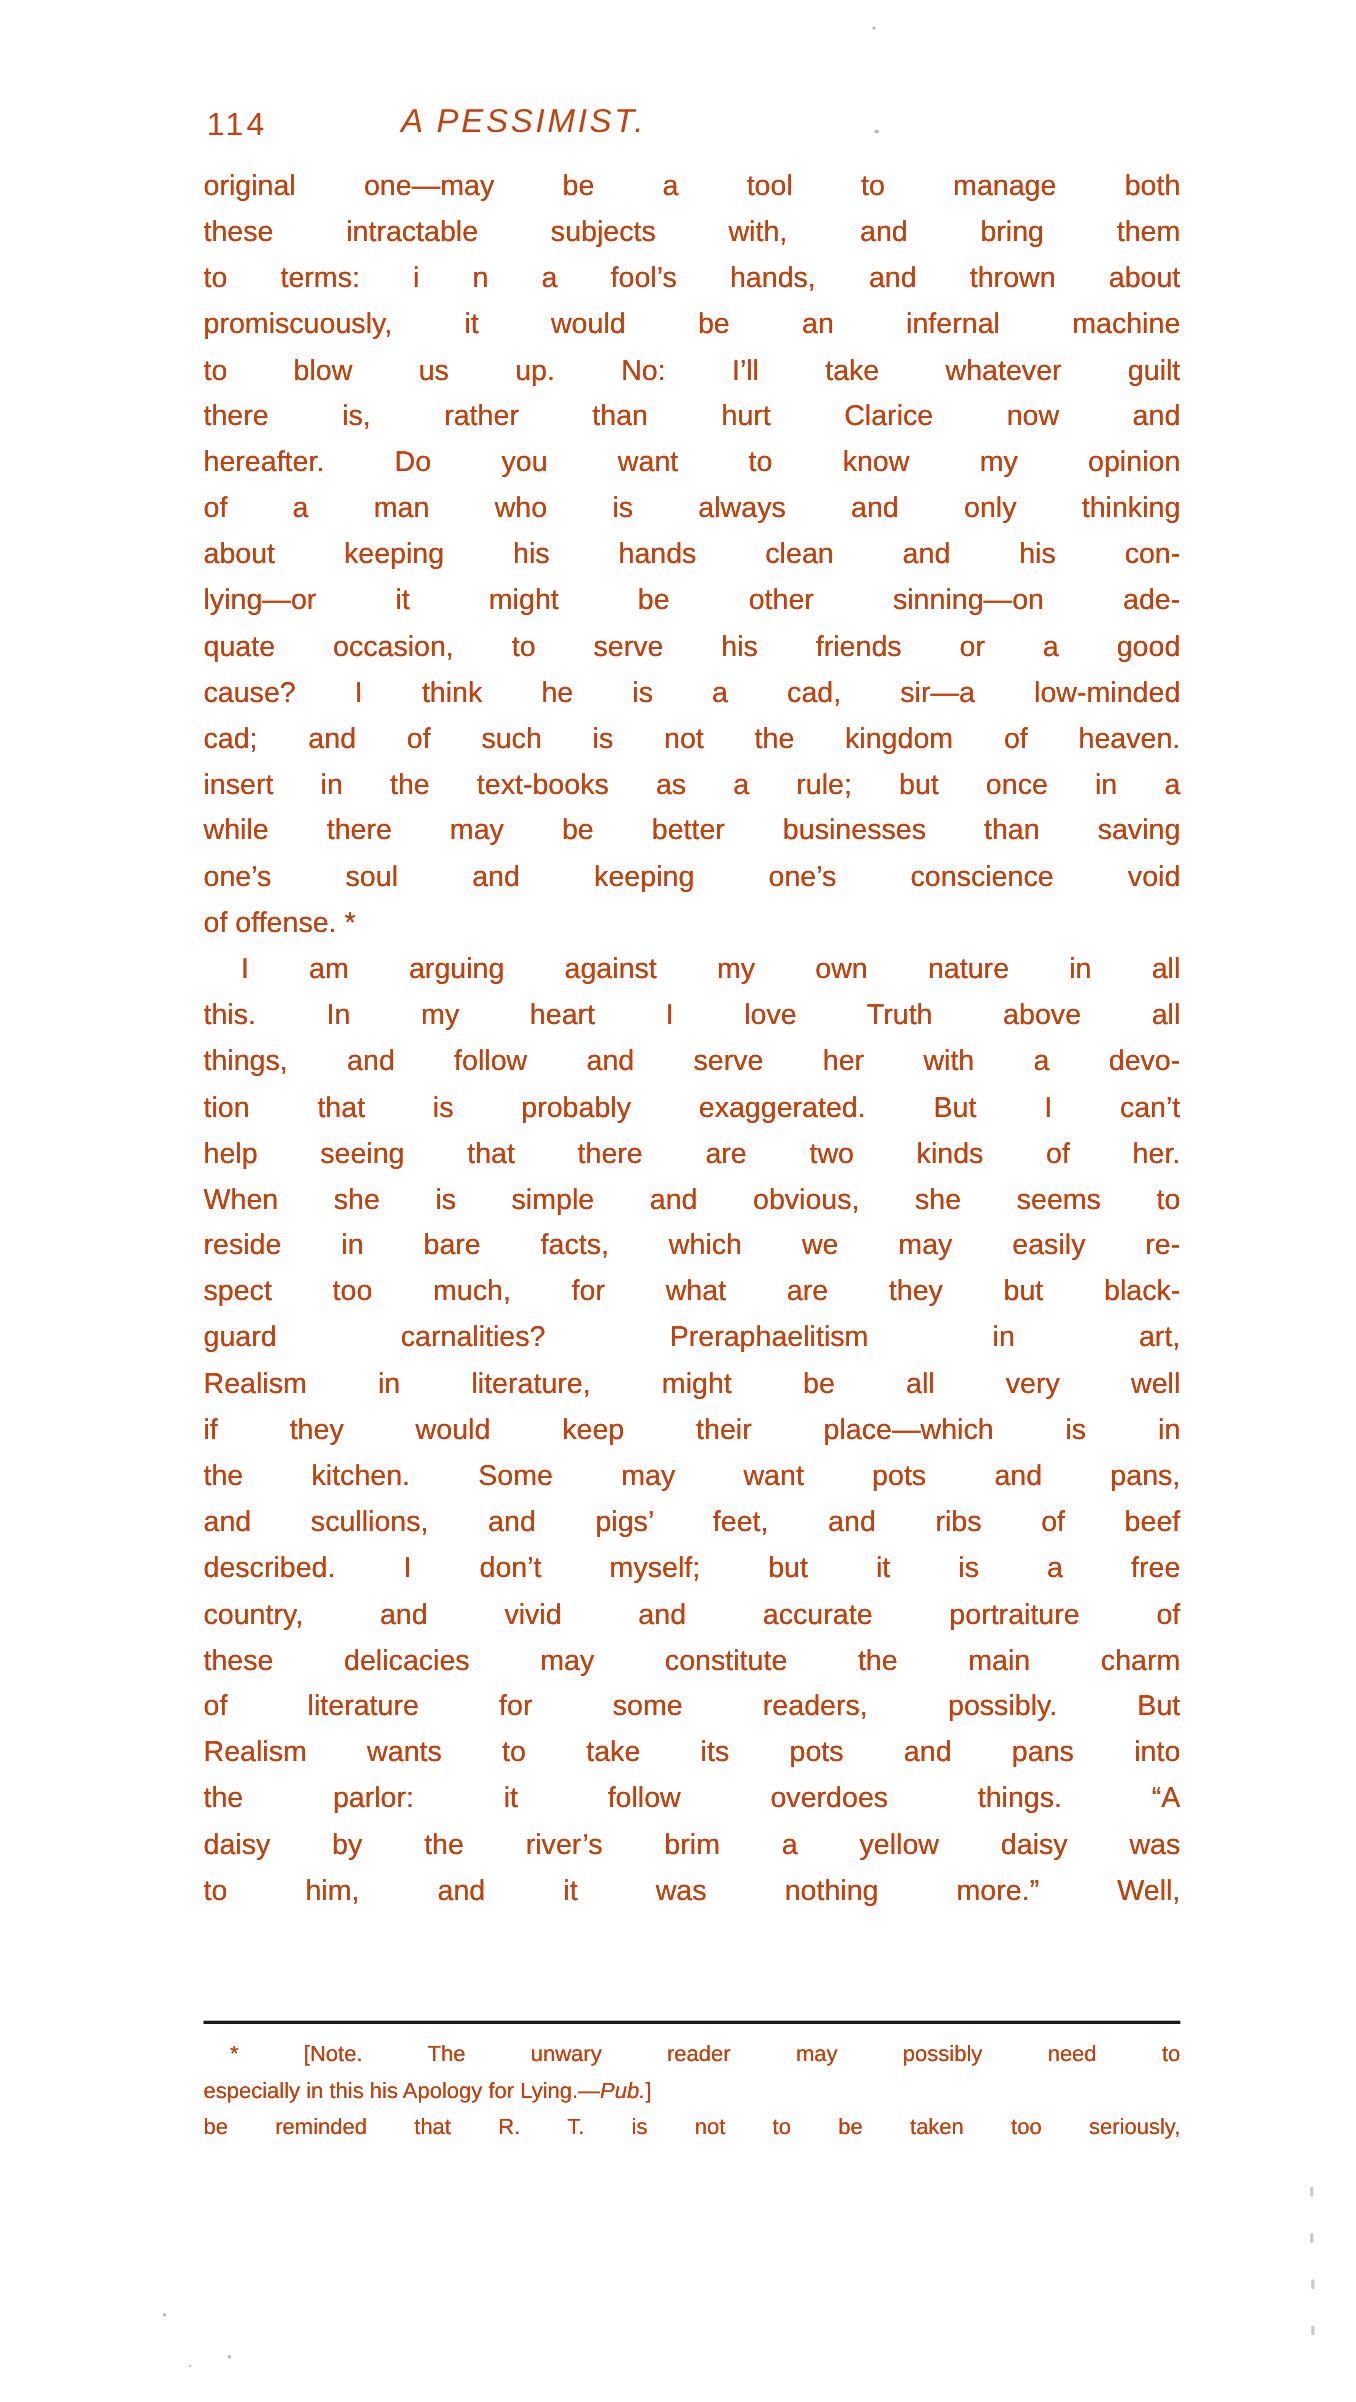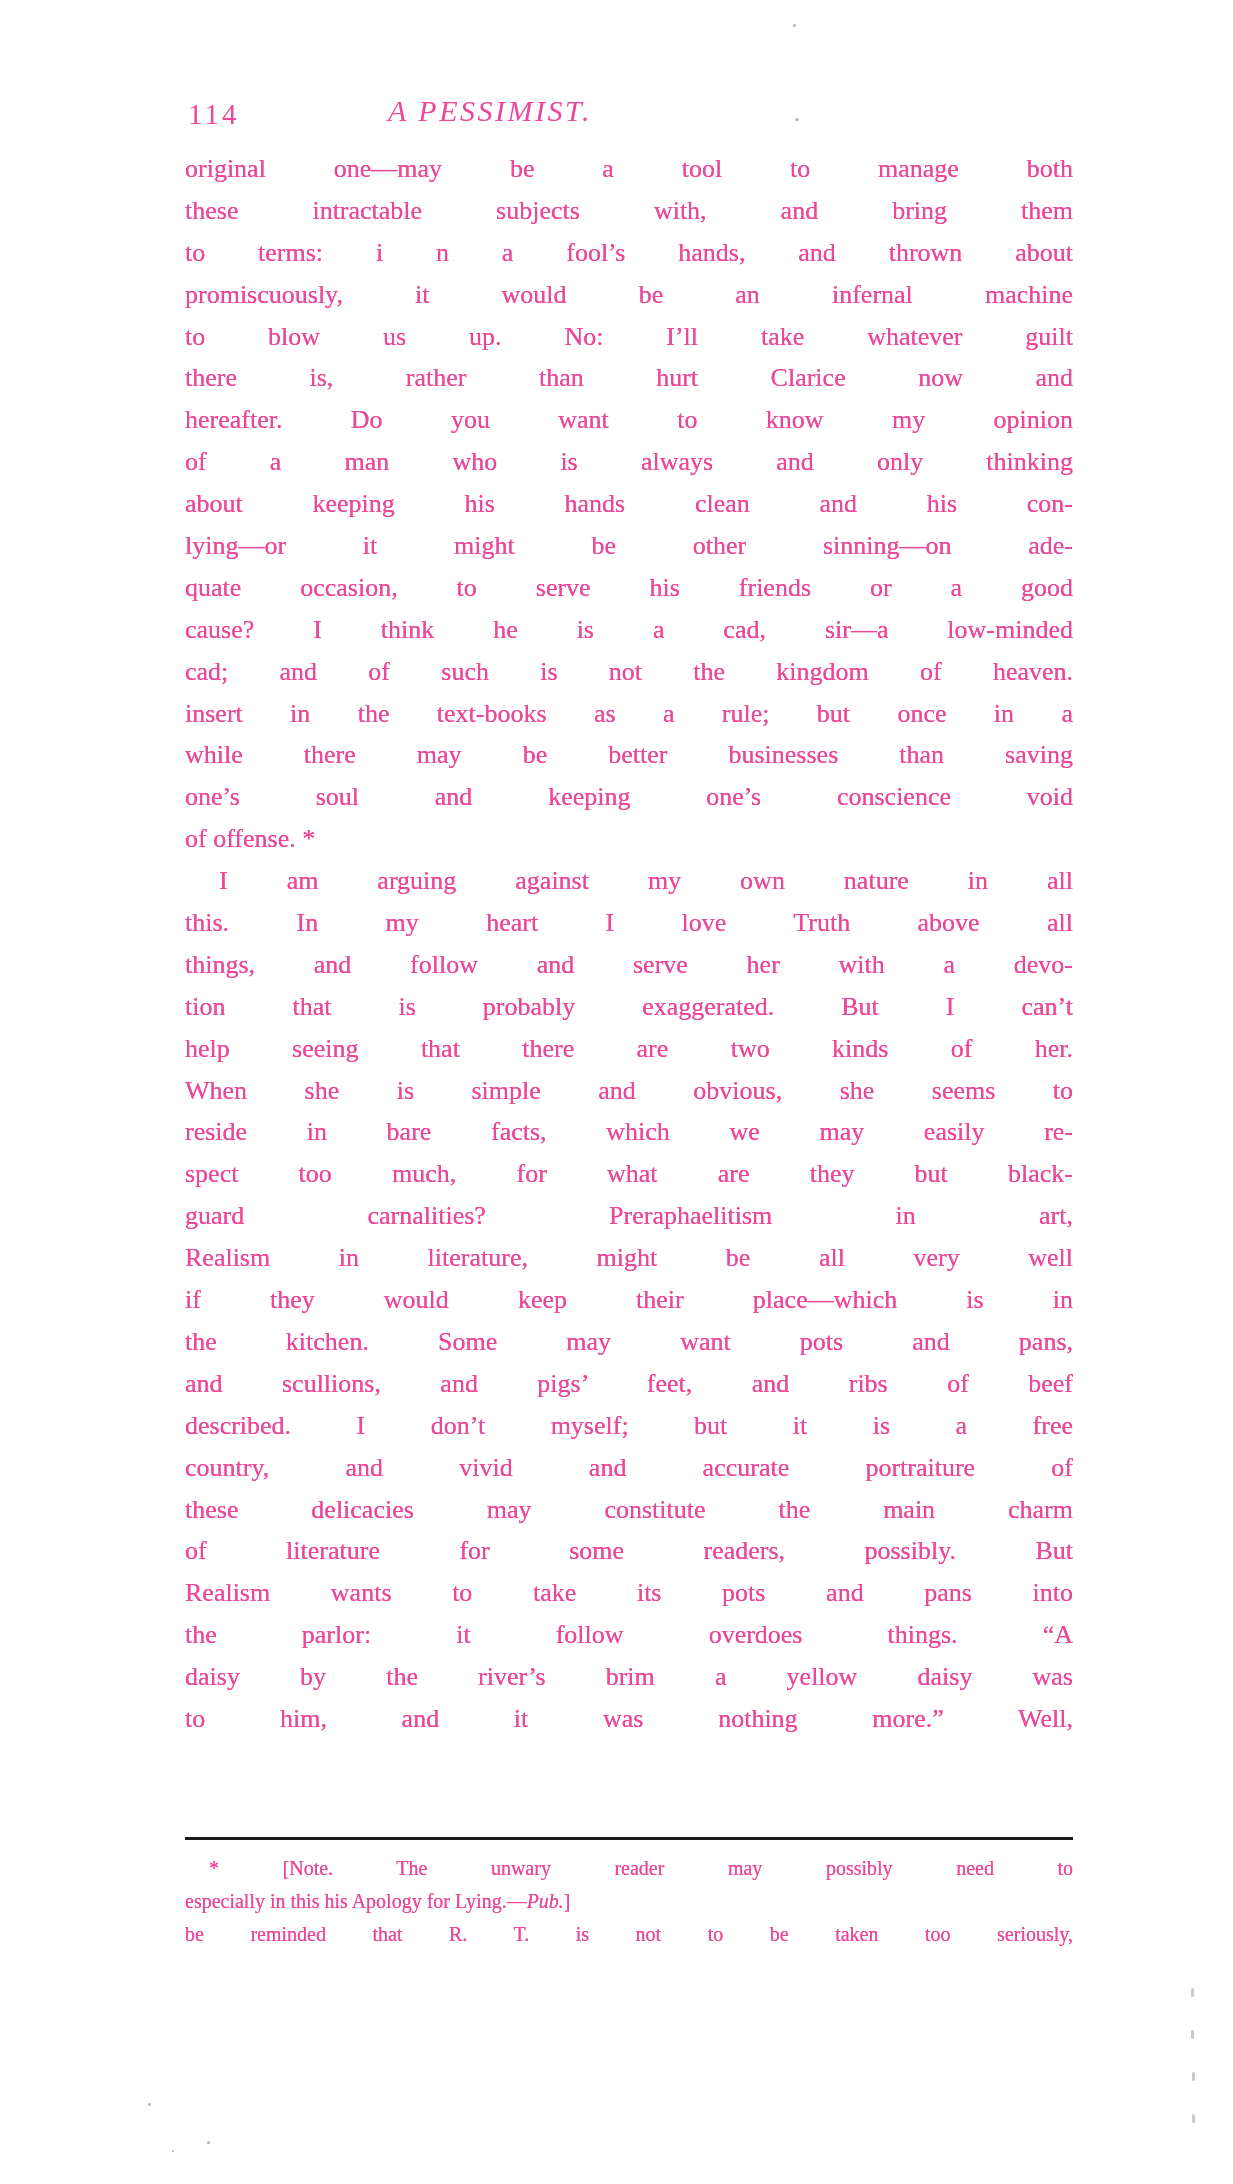--- a/index.html
+++ b/index.html
@@ -1,38 +1,38 @@
 <!DOCTYPE html>
 <html><head>
 <meta charset="utf-8">
 <style>
   html, body { margin: 0; padding: 0; background: #ffffff; }
   .page {
     position: relative;
     width: 1233px;
     height: 2184px;
     background: #ffffff;
-    font-family: Liberation Serif, serif;
-    color: #ec4899;
+    font-family: Liberation Sans, sans-serif;
+    color: #c2410c;
     overflow: hidden;
   }
   .page * { box-sizing: border-box; }
 
   
   .running-head {
     position: absolute;
     top: 94px; left: 185px;
     width: 888px; height: 44px;
   }
   .page-number {
     position: absolute; left: 3px; top: 4px;
     font-size: 29px; letter-spacing: 3px;
   }
   .running-title {
-    position: absolute; left: 305px; top: 0;
+    position: absolute; left: 291px; top: 0;
     transform: translateX(-50%);
     font-style: italic;
     font-size: 30px;
     letter-spacing: 2.5px;
     white-space: nowrap;
   }
 
   
   .body-text {
     position: absolute;

